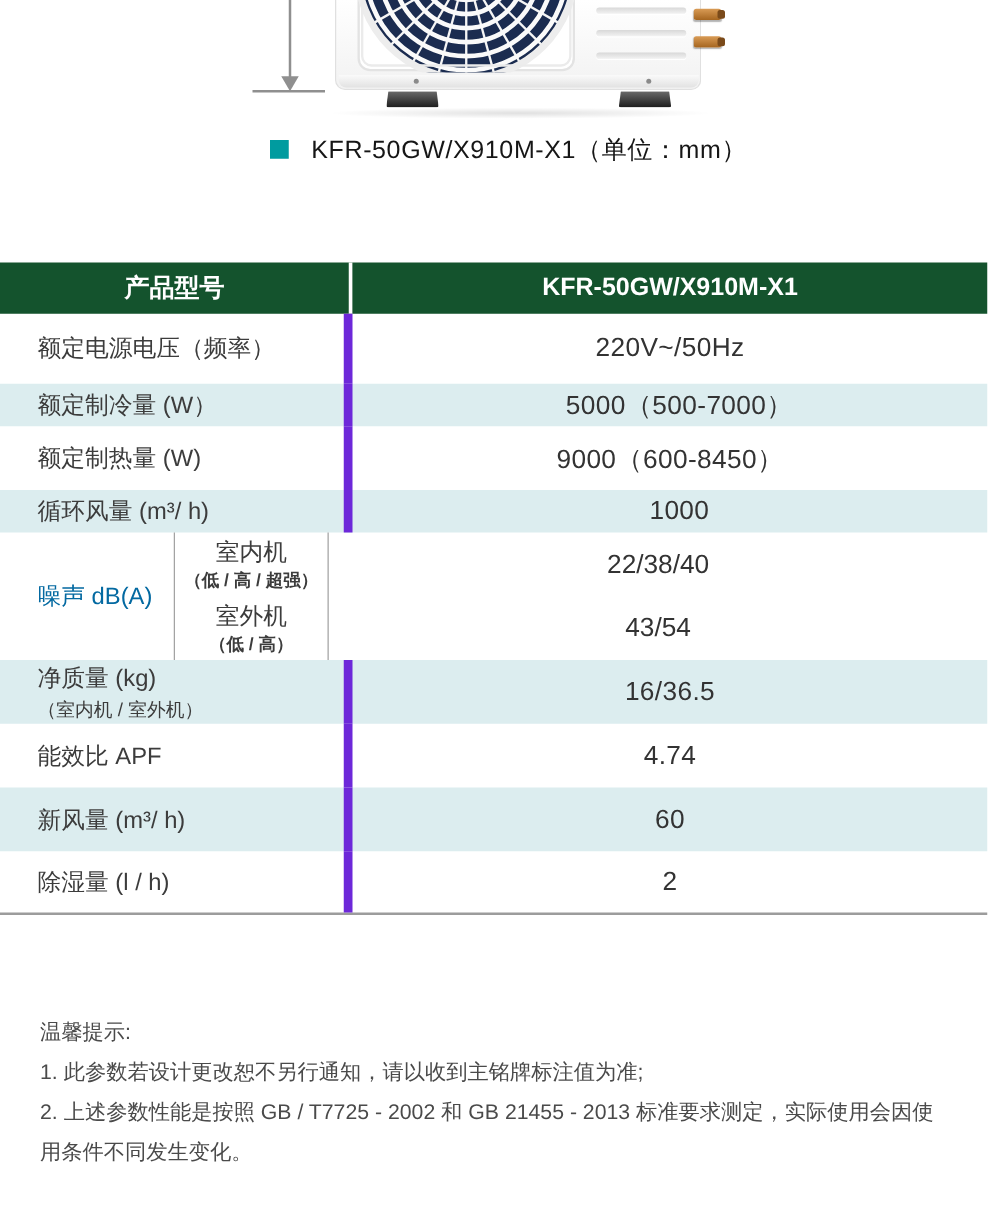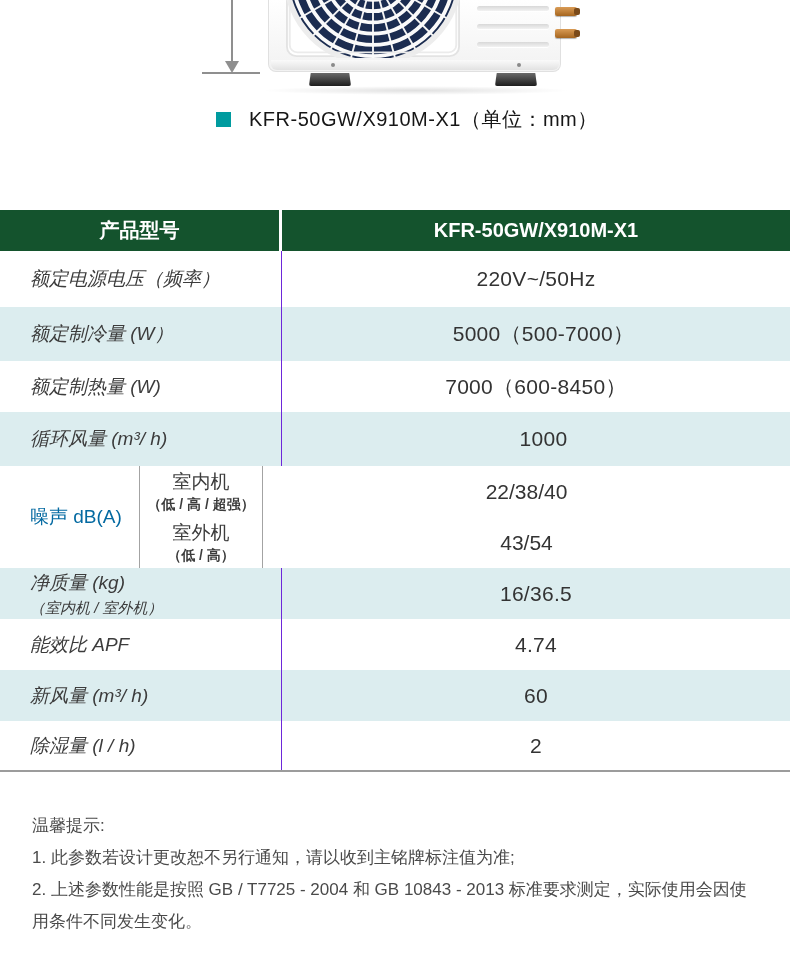--- a/index.html
+++ b/index.html
@@ -39,25 +39,25 @@
   .caption-text{font-size:20px;color:#161616;letter-spacing:.5px;}
 
   
   .spec-table{position:absolute;left:0;top:210px;width:790px;}
   .thead{display:flex;height:41px;}
   .th{display:flex;align-items:center;justify-content:center;color:#ffffff;font-weight:bold;font-size:20px;background:#14532d;}
   .th-left{width:282px;border-right:3px solid #ffffff;box-sizing:border-box;}
   .th-right{flex:1;}
   .tbody{border-bottom:2px solid #9c9c9c;}
   .row{display:flex;}
-  .row .label{width:282px;box-sizing:border-box;border-right:1px solid #6d28d9;padding-left:30px;
-    display:flex;flex-direction:column;justify-content:center;font-size:19px;color:#3c3c3c;font-style:italic;}
+  .row .label{width:282px;box-sizing:border-box;border-right:7px solid #6d28d9;padding-left:30px;
+    display:flex;flex-direction:column;justify-content:center;font-size:19px;color:#3c3c3c;}
   .row .value{flex:1;display:flex;align-items:center;justify-content:center;font-size:21px;color:#333333;letter-spacing:.3px;}
   .label-sub{font-size:15px;margin-top:3px;color:#3c3c3c;}
-  .h56{height:56px;} .h50{height:54px;gap:15px;} .h51{height:51px;} .h49{height:49px;}
+  .h56{height:56px;} .h50{height:34px;gap:15px;} .h51{height:51px;} .h49{height:49px;}
   .alt{background:#DCEDEF;}
 
   .row.noise{height:102px;}
   .noise-label{width:139px;box-sizing:border-box;padding-left:30px;display:flex;align-items:center;
     font-size:19px;color:#0369a1;}
   .noise-subcol{width:124px;box-sizing:border-box;border-left:1px solid #a3a3a3;border-right:1px solid #a3a3a3;
     display:flex;flex-direction:column;}
   .noise-subcell{height:51px;display:flex;flex-direction:column;align-items:center;justify-content:center;}
   .sub-main{font-size:19px;color:#3c3c3c;}
   .sub-detail{font-size:14px;color:#3c3c3c;margin-top:1px;font-weight:bold;}
@@ -155,21 +155,21 @@
       <div class="cell value">220V~/50Hz</div>
     </div>
 
     <div class="row h50 alt">
       <div class="cell label">额定制冷量 (W）</div>
       <div class="cell value">5000（500-7000）</div>
     </div>
 
     <div class="row h51">
       <div class="cell label">额定制热量 (W)</div>
-      <div class="cell value">7000（600-8450）</div>
+      <div class="cell value">9000（600-8450）</div>
     </div>
 
     <div class="row h50 alt">
       <div class="cell label">循环风量 (m³/ h)</div>
       <div class="cell value">1000</div>
     </div>
 
     <div class="row noise">
       <div class="noise-label">噪声 dB(A)</div>
       <div class="noise-subcol">
@@ -210,14 +210,14 @@
       <div class="cell label">除湿量 (l / h)</div>
       <div class="cell value">2</div>
     </div>
 
   </div>
 </div>
 
 <div class="tips">
   <div>温馨提示:</div>
   <div>1. 此参数若设计更改恕不另行通知，请以收到主铭牌标注值为准;</div>
-  <div>2. 上述参数性能是按照 GB / T7725 - 2004 和 GB 10843 - 2013 标准要求测定，实际使用会因使用条件不同发生变化。</div>
+  <div>2. 上述参数性能是按照 GB / T7725 - 2002 和 GB 21455 - 2013 标准要求测定，实际使用会因使用条件不同发生变化。</div>
 </div>
 
 </body></html>

